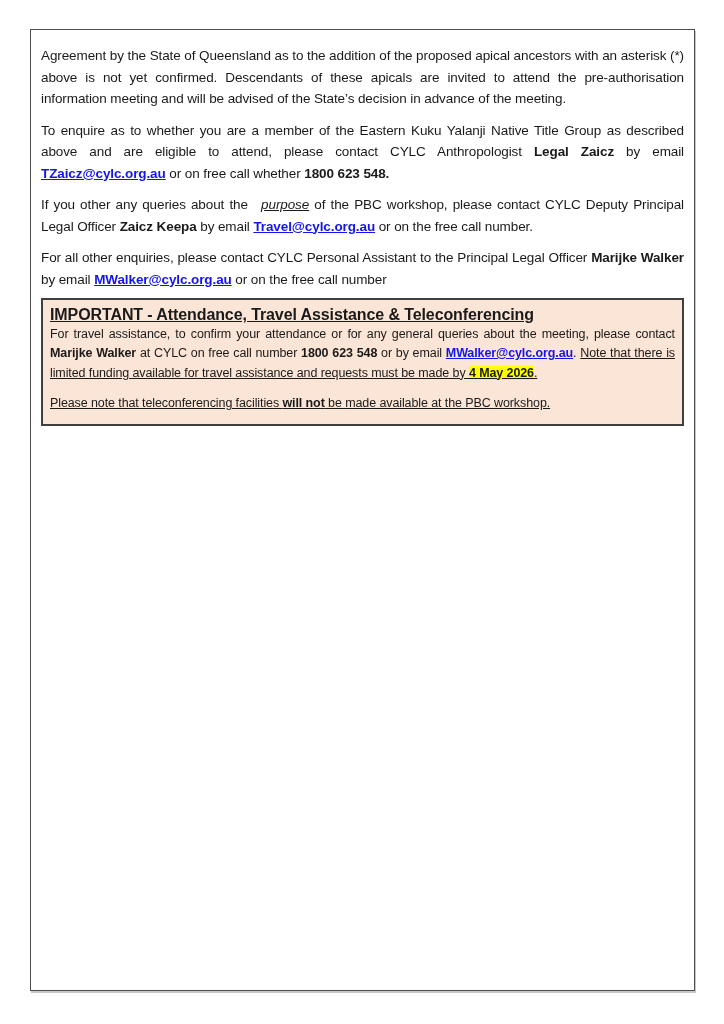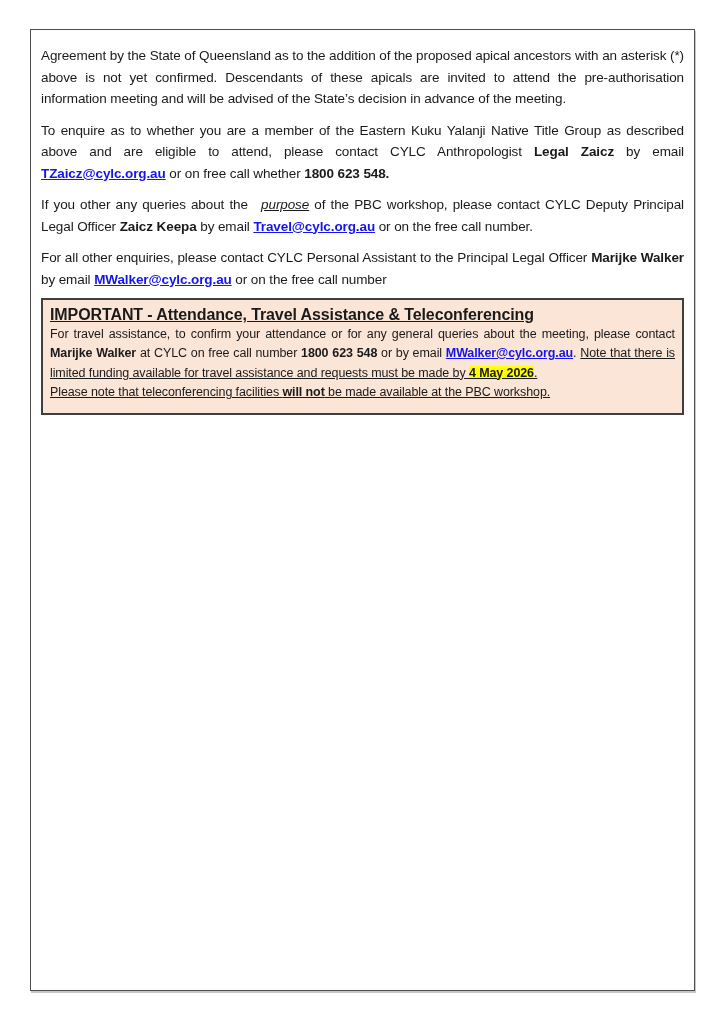--- a/index.html
+++ b/index.html
@@ -74,20 +74,21 @@
     font-size:16px;
     font-weight:bold;
     text-decoration:underline;
     text-align:left;
   }
   .notice p{
     margin:0;
     text-align:justify;
   }
   .notice p.second{
+    margin-top:11px;
   }
 </style>
 </head>
 <body>
 
 <div class="page">
   <div class="frame">
 
     <p class="body-text"><span>Agreement by the State of Queensland as to the addition of the proposed apical ancestors with an asterisk (*) above is not yet confirmed. Descendants of these apicals are invited to attend the pre-authorisation information meeting and will be advised of the State’s decision in advance of the meeting.</span></p>
 

